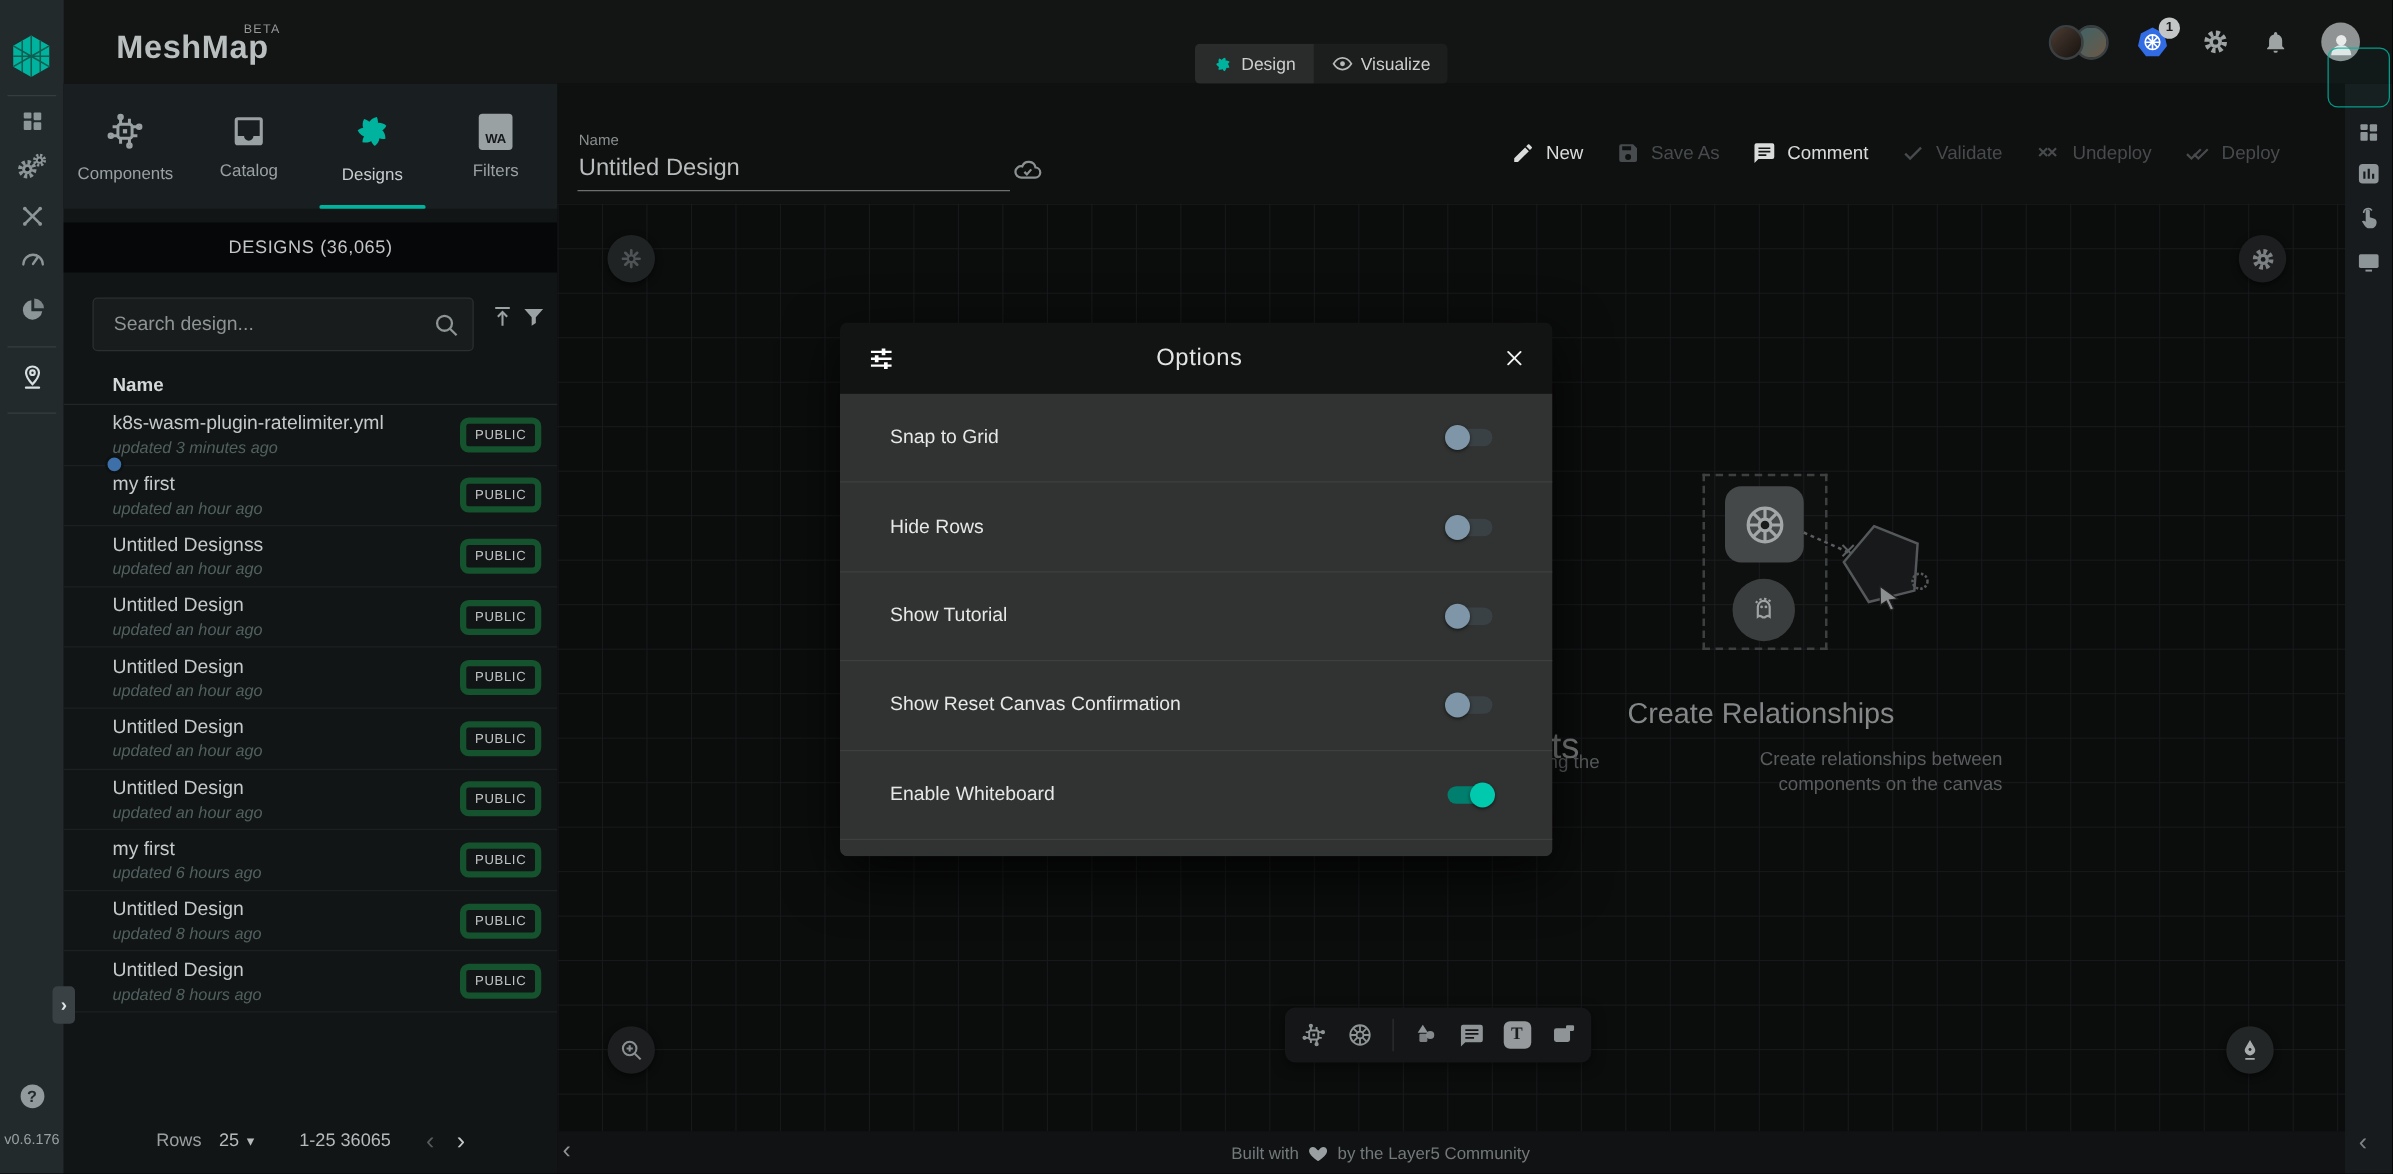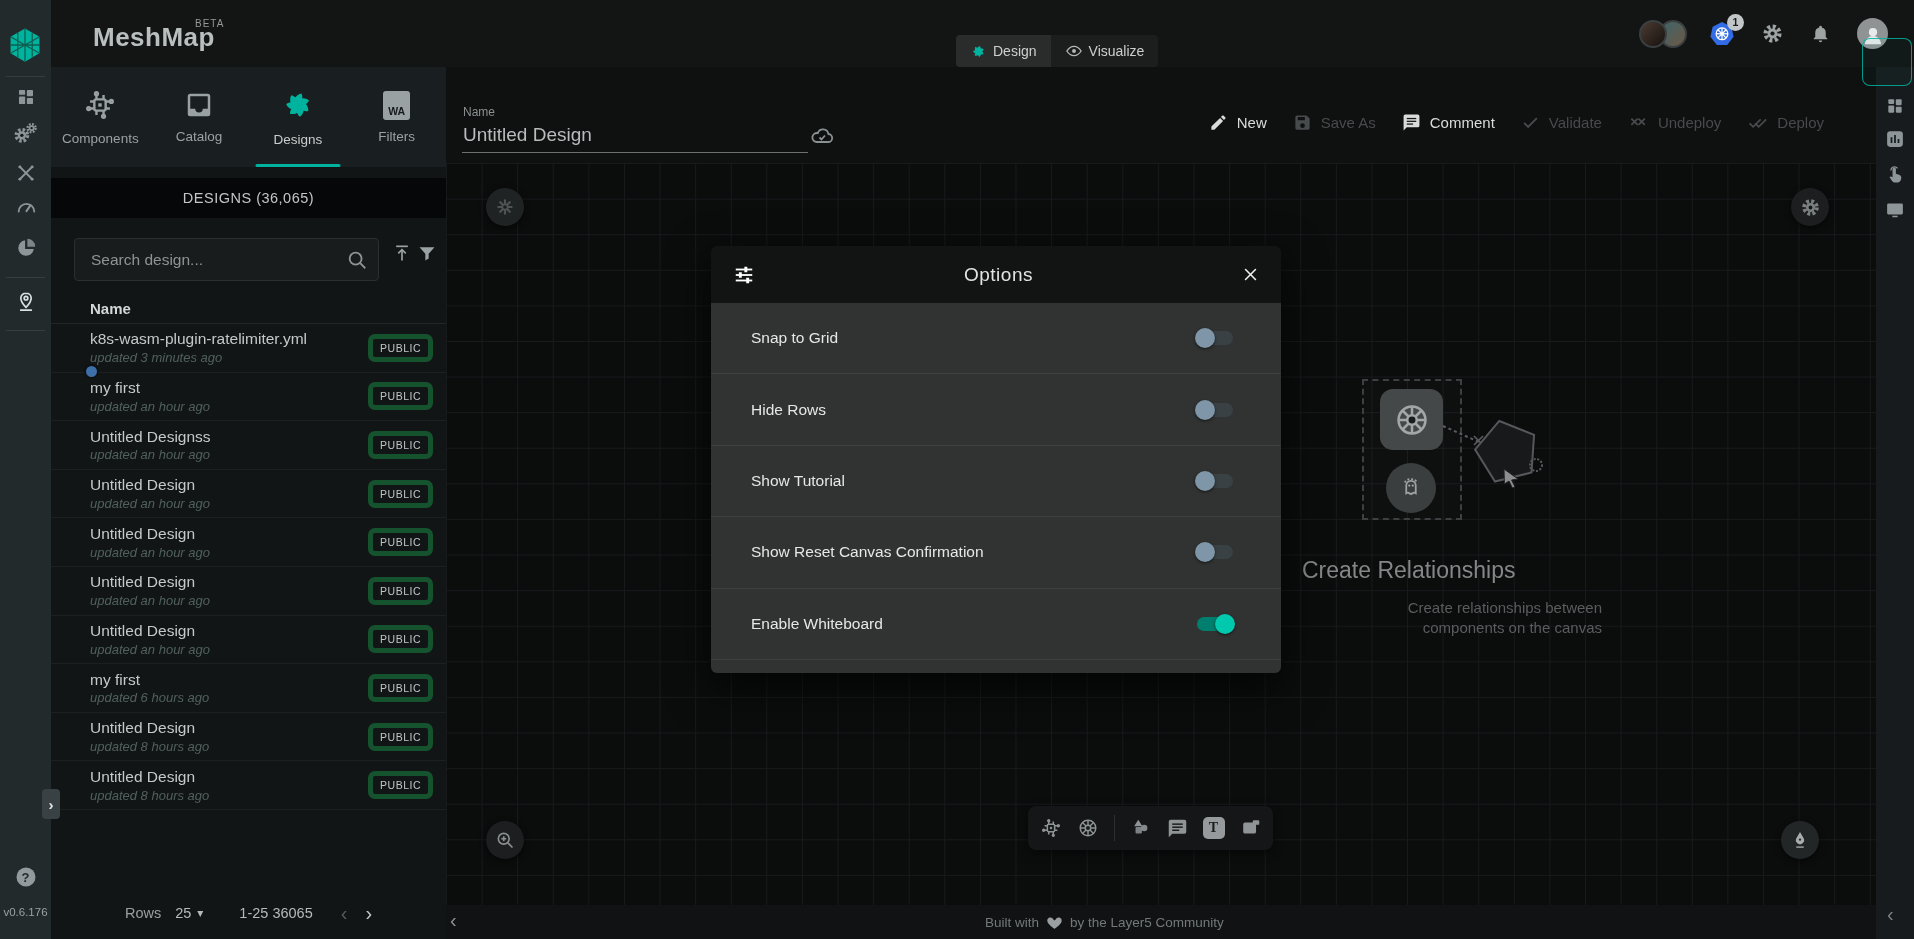--- a/index.html
+++ b/index.html
@@ -104,22 +104,22 @@
   #drawer-toggle{left:1862px;top:38px;width:50px;height:48px;border:1px solid rgba(0,179,159,.85);border-radius:8px;
                  background:rgba(0,179,159,.04);z-index:6;cursor:pointer;}
   #rrail-collapse{position:absolute;left:11px;top:836px;color:#7d8284;font-size:20px;cursor:pointer;}
 
   
   #bottom-bar{left:446px;top:905px;width:1430px;height:34px;background:#101213;}
   #bb-left{position:absolute;left:4px;top:4px;color:#8d9294;font-size:20px;cursor:pointer;}
   #bb-center{position:absolute;left:539px;top:0;height:34px;display:flex;align-items:center;gap:7px;font-size:13.5px;color:#73797b;}
 
   
-  #modal{left:672px;top:246px;width:570px;height:427px;z-index:50;border-radius:6px;overflow:hidden;
-         box-shadow:0 14px 44px rgba(0,0,0,.75);margin-left:39px;}
+  #modal{left:672px;top:258px;width:570px;height:427px;z-index:50;border-radius:6px;overflow:hidden;
+         box-shadow:0 14px 44px rgba(0,0,0,.75);}
   #modal-header{height:57px;background:#121313;display:flex;align-items:center;padding:0 22px;}
   #modal-title{flex:1;text-align:center;font-size:19px;color:#e2e3e3;letter-spacing:.5px;}
   #modal-body{height:370px;background:#313232;padding:0;}
   .opt-row{height:71.4px;display:flex;align-items:center;justify-content:space-between;
            border-bottom:1px solid #3e3f3f;margin:0;padding:0 48px 0 40px;}
   .opt-label{font-size:15.5px;color:#e6e7e7;}
   .switch{position:relative;width:36px;height:14px;border-radius:7px;background:#3a4145;cursor:pointer;flex:none;}
   .switch .knob{position:absolute;top:-3px;left:-2px;width:20px;height:20px;border-radius:50%;background:#7E96A7;box-shadow:0 1px 3px rgba(0,0,0,.6);}
   .switch.on{background:#007F6E;}
   .switch.on .knob{left:auto;right:-2px;background:#00C9AE;}

